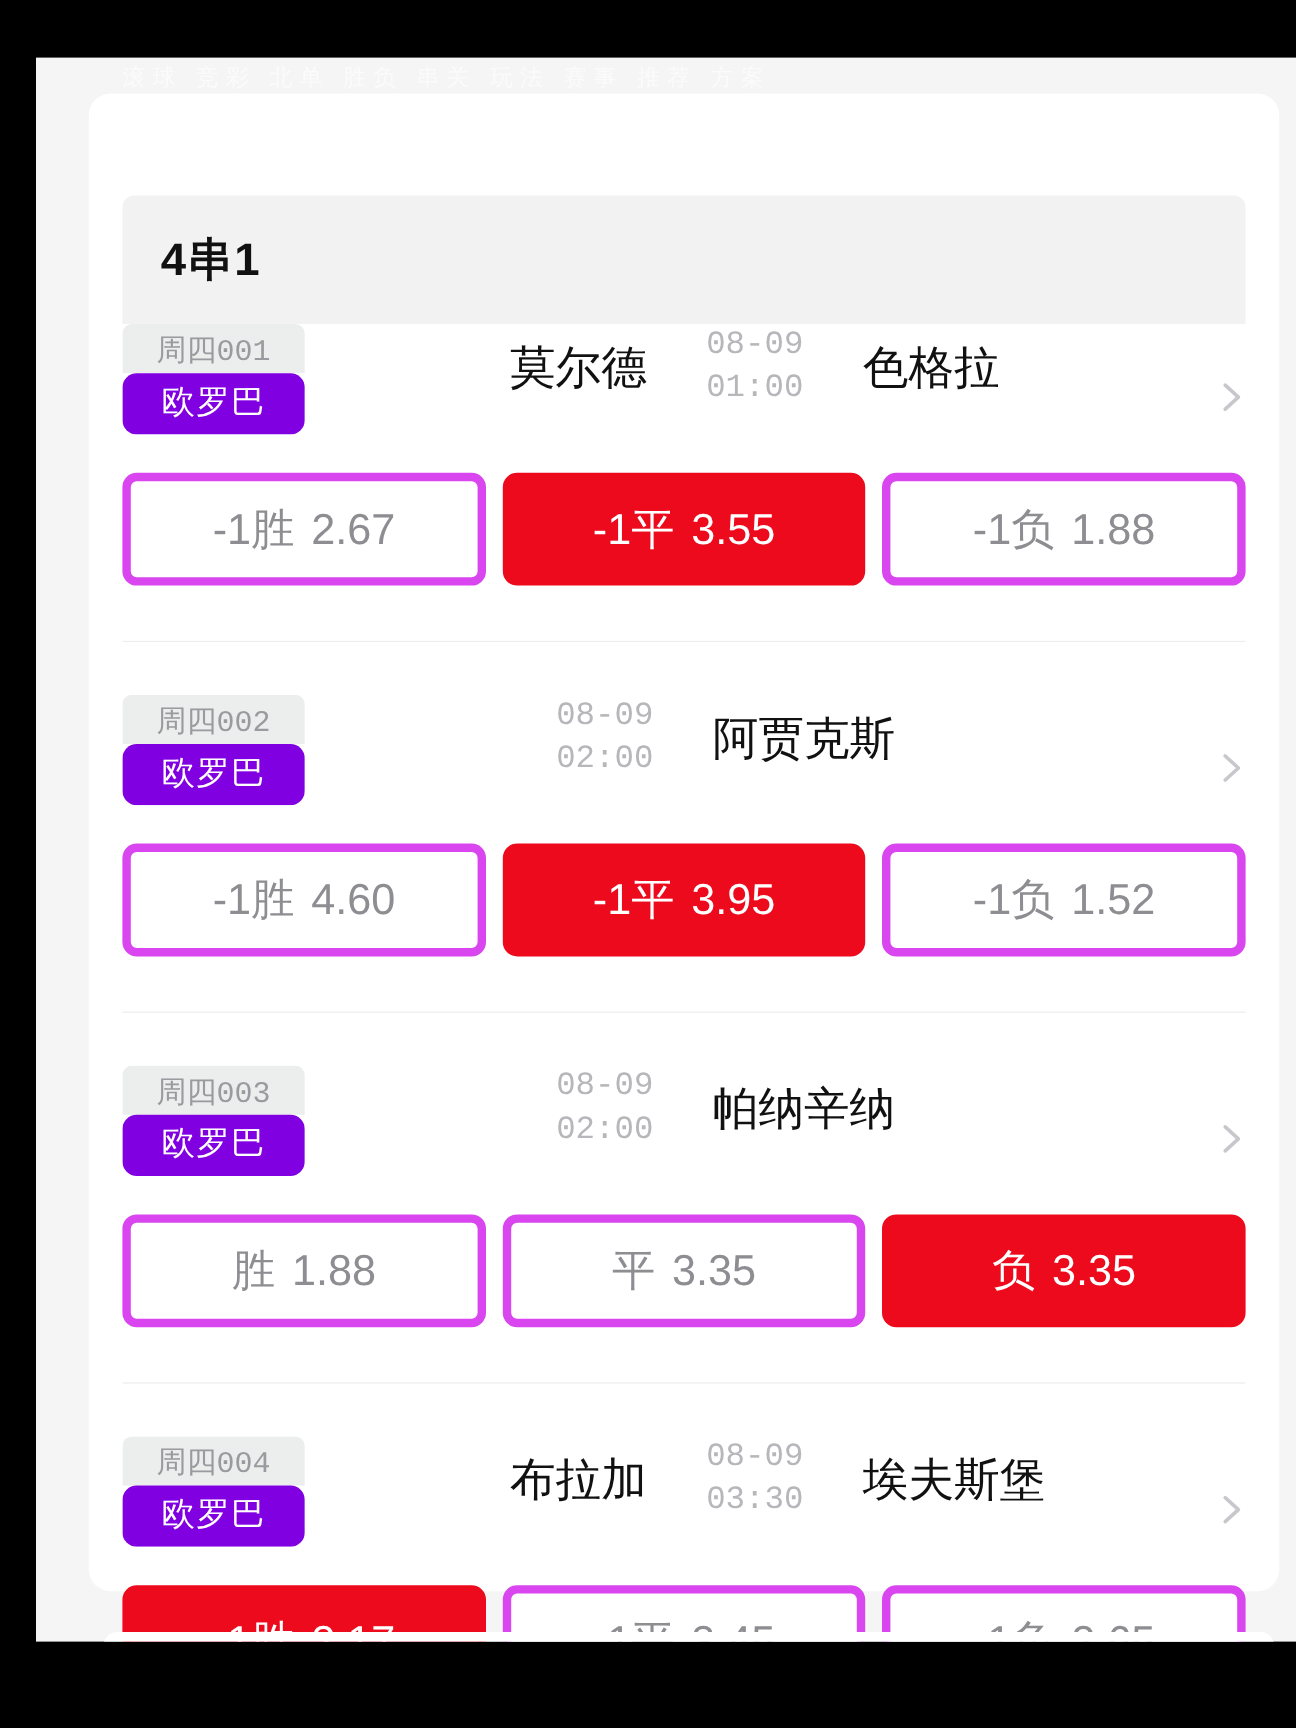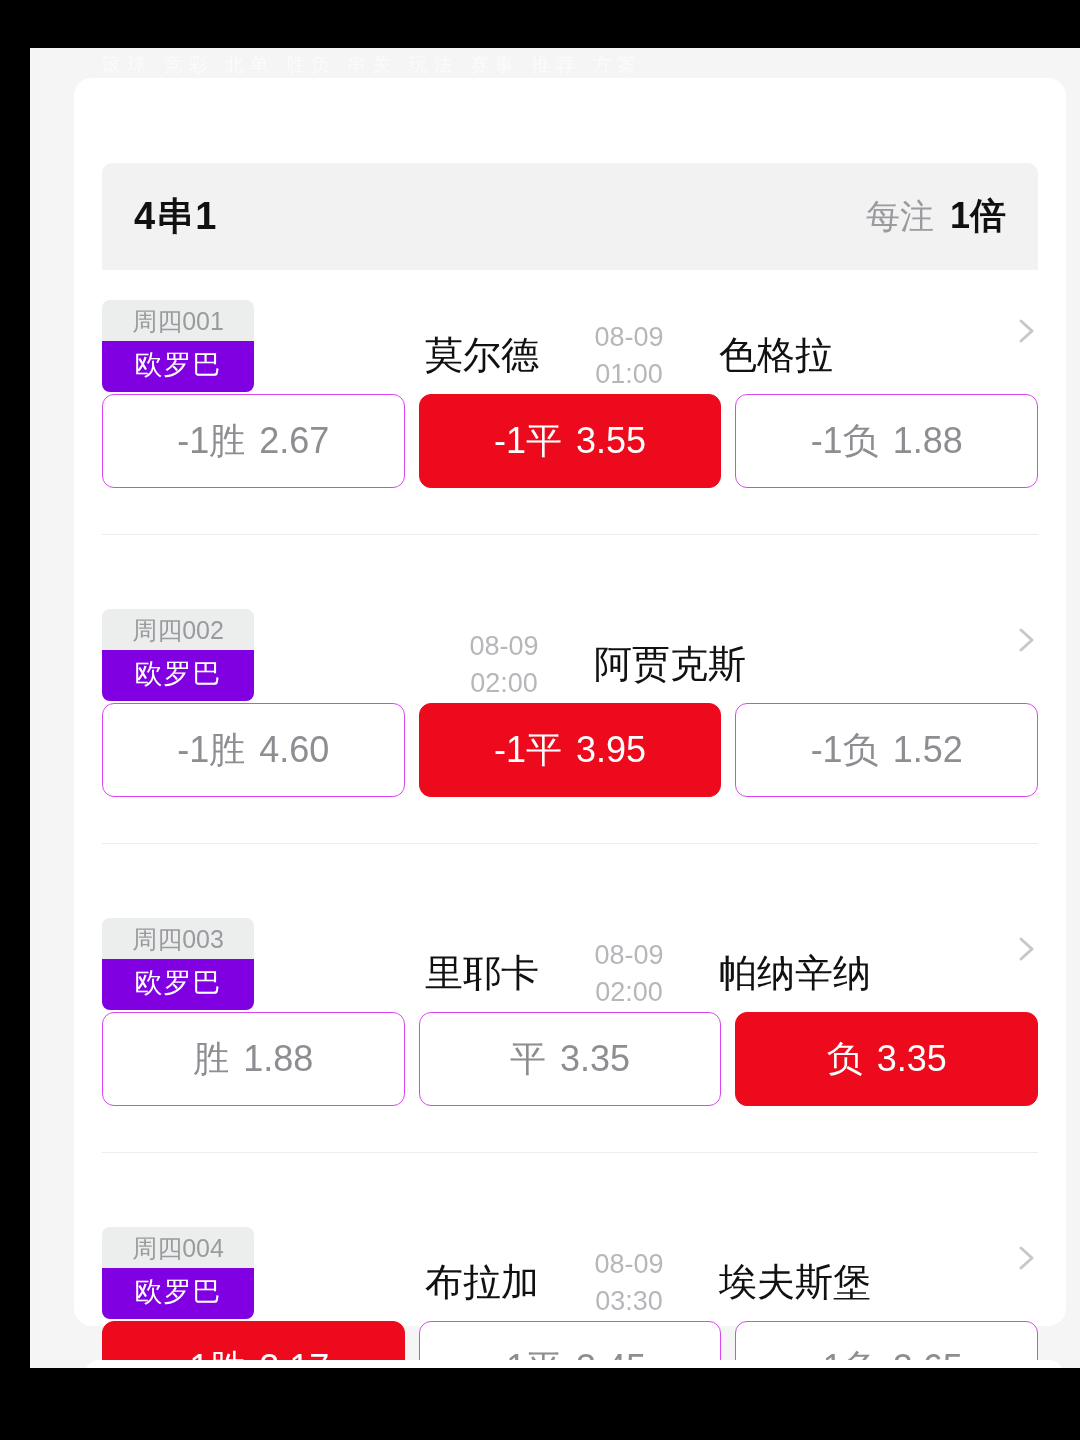--- a/index.html
+++ b/index.html
@@ -101,22 +101,23 @@
   .match {
     position: relative;
     width: 992px;
     padding: 0;
   }
 
   .match-head {
     position: relative;
     height: 122px;
     display: flex;
-    align-items: flex-end;
+    align-items: flex-start;
     padding: 0 28px;
+    font-family: Liberation Mono, monospace;
   }
 
   .badge {
     width: 152px;
     flex: 0 0 152px;
     border-radius: 8px;
     overflow: hidden;
     box-shadow: 0 0 0 0 transparent;
   }
   .badge-top {
@@ -128,20 +129,21 @@
     letter-spacing: 0px;
   }
   .badge-bottom {
     background: #8000e2;
     color: #ffffff;
     font-size: 28px;
     text-align: center;
     padding: 5px 0 8px;
     font-weight: 500;
     letter-spacing: 1px;
+    border-radius: 12px;
   }
 
   .teams {
     flex: 1 1 auto;
     display: flex;
     align-items: center;
     justify-content: center;
     gap: 0;
     padding-right: 34px;
   }
@@ -186,21 +188,21 @@
   }
   .odd {
     flex: 1 1 0;
     height: 94px;
     border-radius: 12px;
     display: flex;
     align-items: center;
     justify-content: center;
     font-size: 36px;
     background: #ffffff;
-    border: 1px solid #d946ef;
+    border: 7px solid #d946ef;
     color: #8d8d92;
     white-space: nowrap;
   }
   .odd .hc { margin-right: 14px; }
   .odd.selected {
     background: #ec0a1c;
     border-color: #ec0a1c;
     color: #ffffff;
   }
 
@@ -247,24 +249,20 @@
 <div id="app">
 
   <div class="viewport">
 
     <div class="ghost-strip">滚球 竞彩 北单 胜负 串关 玩法 赛事 推荐 方案</div>
 
     <div class="card">
 
       <div class="slip-header">
         <span class="slip-type">4串1</span>
-        <span class="slip-multi">
-          <span class="multi-label">每注</span>
-          <span class="multi-value">1倍</span>
-        </span>
       </div>
 
       <div class="matches" id="matches">
   <div class="match">
     <div class="match-head">
       <div class="badge">
         <div class="badge-top">周四001</div>
         <div class="badge-bottom">欧罗巴</div>
       </div>
       <div class="teams">
@@ -334,21 +332,20 @@
     <div class="divider"></div>
   </div>
 
   <div class="match">
     <div class="match-head">
       <div class="badge">
         <div class="badge-top">周四003</div>
         <div class="badge-bottom">欧罗巴</div>
       </div>
       <div class="teams">
-        <div class="team home">里耶卡</div>
         <div class="kickoff">
           <div>08-09</div>
           <div>02:00</div>
         </div>
         <div class="team away">帕纳辛纳</div>
       </div>
       <span class="chevron">
         <svg width="30" height="30" viewBox="0 0 30 30" aria-hidden="true">
           <polyline points="10,5 21,15 10,25" fill="none" stroke="#c8c8cc" stroke-width="3" stroke-linecap="round" stroke-linejoin="round"></polyline>
         </svg>

